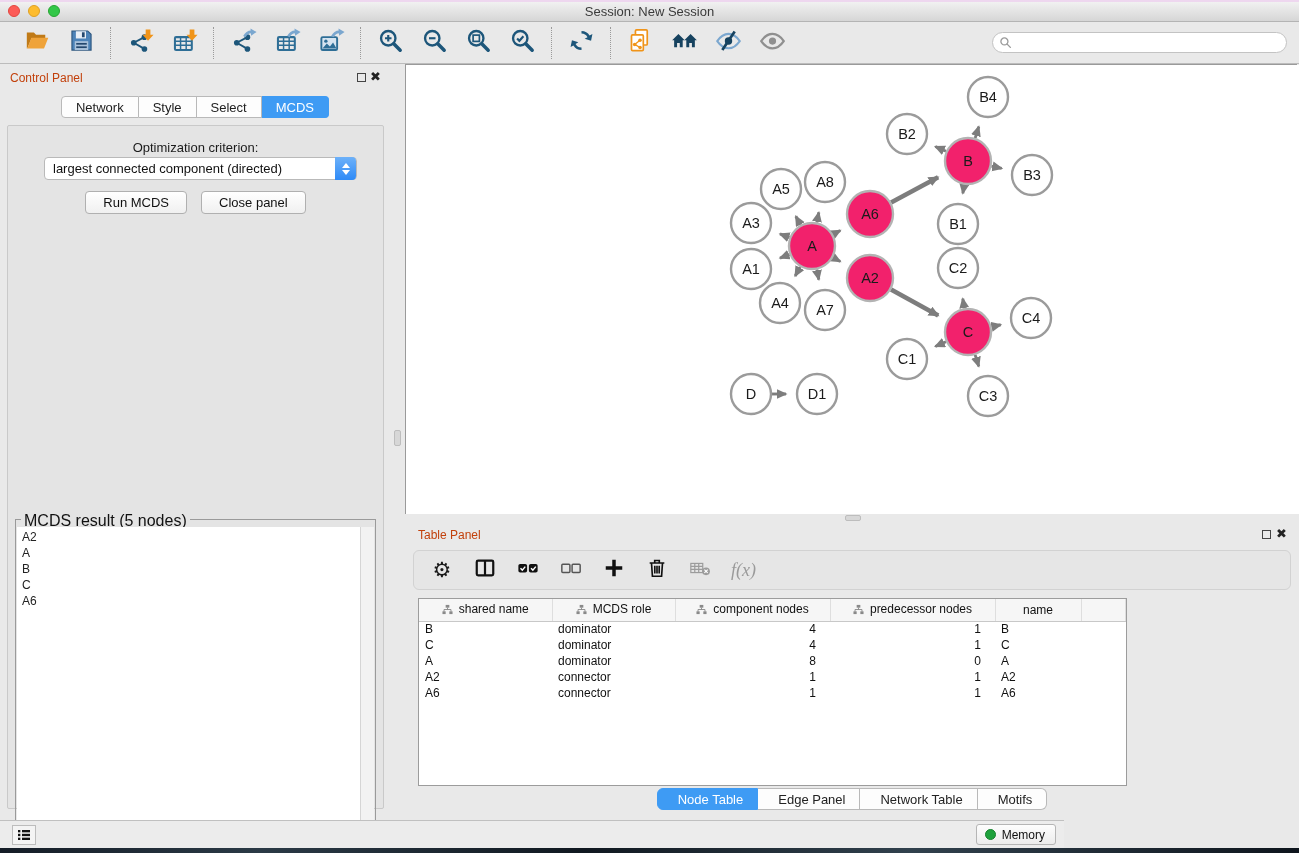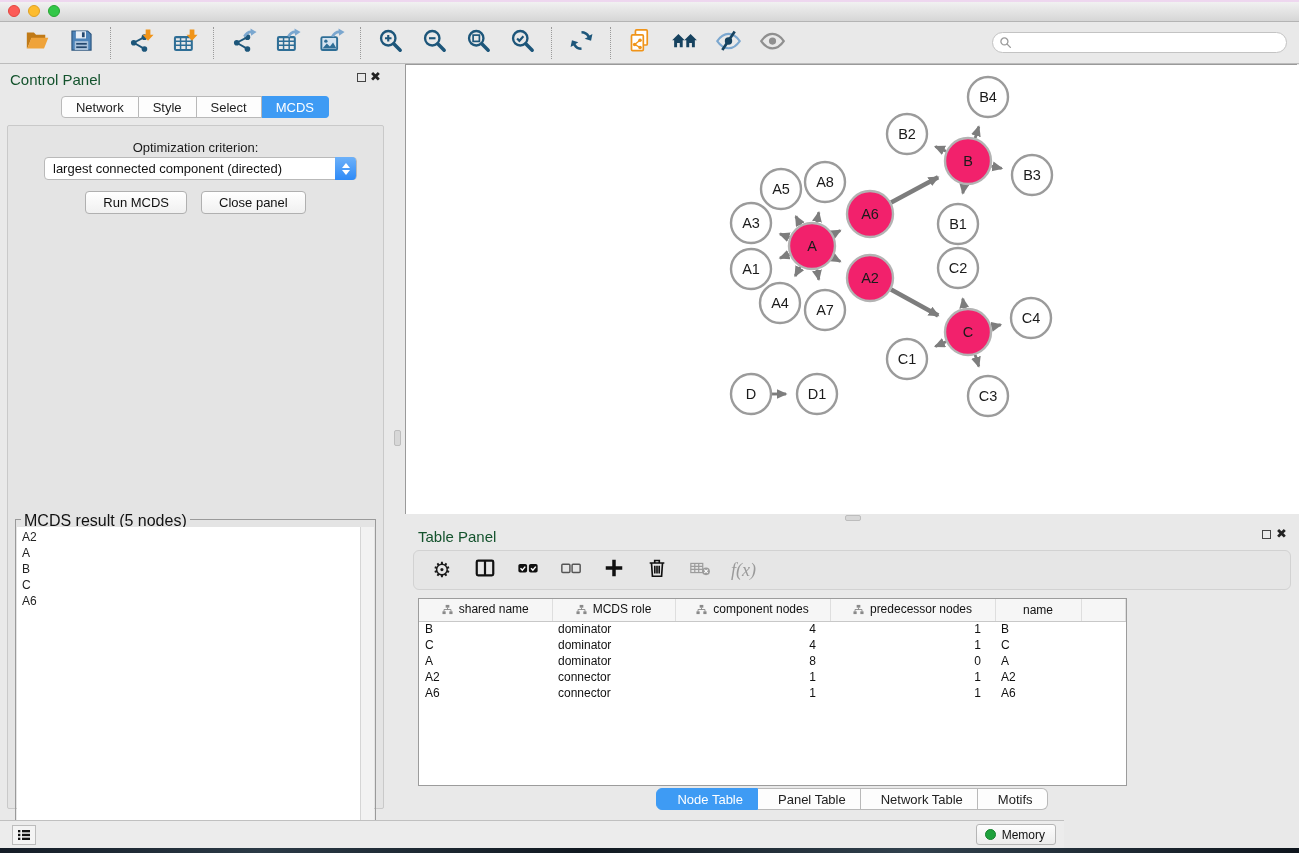--- a/index.html
+++ b/index.html
@@ -24,21 +24,21 @@
   .tbtn { width:32px; height:32px; display:flex; align-items:center; justify-content:center; cursor:default; }
   .tbtn svg { width:27px; height:27px; }
   .search-wrap { margin-left:auto; margin-right:4px; position:relative; }
   .search-input { width:295px; height:21px; border:1px solid #c3c3c3; border-radius:11px;
     background:#fff; padding-left:24px; font-size:12px; outline:none; }
   .search-icon { position:absolute; left:7px; top:4px; width:13px; height:13px; }
 
   
   .control-panel { position:absolute; left:0; top:64px; width:390px; height:756px; background:#e9e9e9; }
   .panel-head { position:relative; height:28px; }
-  .panel-title { position:absolute; left:10px; top:7px; font-size:15px; color:#14532d; }
+  .panel-title { position:absolute; left:10px; top:7px; font-size:12px; color:#c2410c; }
   .float-icon { position:absolute; width:9px; height:9px; border:1.6px solid #444; top:9px; }
   .close-icon { position:absolute; top:5px; font-size:13px; font-weight:bold; color:#222; }
   .cp-float { right:24px; } .cp-close { right:9px; }
   .cp-tabs { position:absolute; left:0; top:32px; width:100%; display:flex; justify-content:center; }
   .tab { height:22px; padding:0 14px; font-size:13px; line-height:21px; background:#fdfdfd;
     border:1px solid #b9b9b9; border-left:none; color:#222; cursor:default; }
   .tab:first-child { border-left:1px solid #b9b9b9; border-radius:4px 0 0 4px; }
   .tab:last-child { border-radius:0 4px 4px 0; }
   .tab.active { background:#3e9bf4; border-color:#3e9bf4; color:#fff; }
   .cp-body { position:absolute; left:7px; top:61px; width:377px; height:684px;
@@ -118,20 +118,21 @@
   .desktop-strip { position:absolute; left:0; top:848px; width:1299px; height:5px;
     background:linear-gradient(90deg,#141c26,#2b3a46 20%,#101820 45%,#31414d 70%,#0e151d); }
 </style>
 </head>
 <body>
 
 <div class="titlebar">
   <span class="tl red"></span>
   <span class="tl yellow"></span>
   <span class="tl green"></span>
+  <div class="title-text">Session: New Session</div>
 </div>
 
 <div class="toolbar" id="main-toolbar">
   <div class="tgroup">
       <div class="tbtn">
         <span><svg viewBox="0 0 24 24">
             <path d="M2.5 19V4.8h6.3l1.9 2h8.2v3H6.8L2.9 19z" fill="#c07a17"></path>
             <path d="M6.6 9.6h15l-3.8 9.6H2.9z" fill="#efa33a"></path>
           </svg></span>
       </div>
@@ -604,21 +605,21 @@
             <td class="ar">1</td>
             <td class="ar">1</td>
             <td class="al">A6</td>
             <td class="al"></td>
           </tr>
         </tbody>
     </table>
   </div>
   <div class="tp-tabs" id="tp-tabs">
       <div class="tab active">Node Table</div>
-      <div class="tab">Panel Table</div>
+      <div class="tab">Edge Panel</div>
       <div class="tab">Network Table</div>
       <div class="tab">Motifs</div>
     </div>
 </div>
 
 <div class="status-bar">
   <div class="status-list-btn">
     <svg viewBox="0 0 24 24">
       <g fill="#111">
           <rect x="3" y="4.5" width="3.5" height="3.5"></rect>

